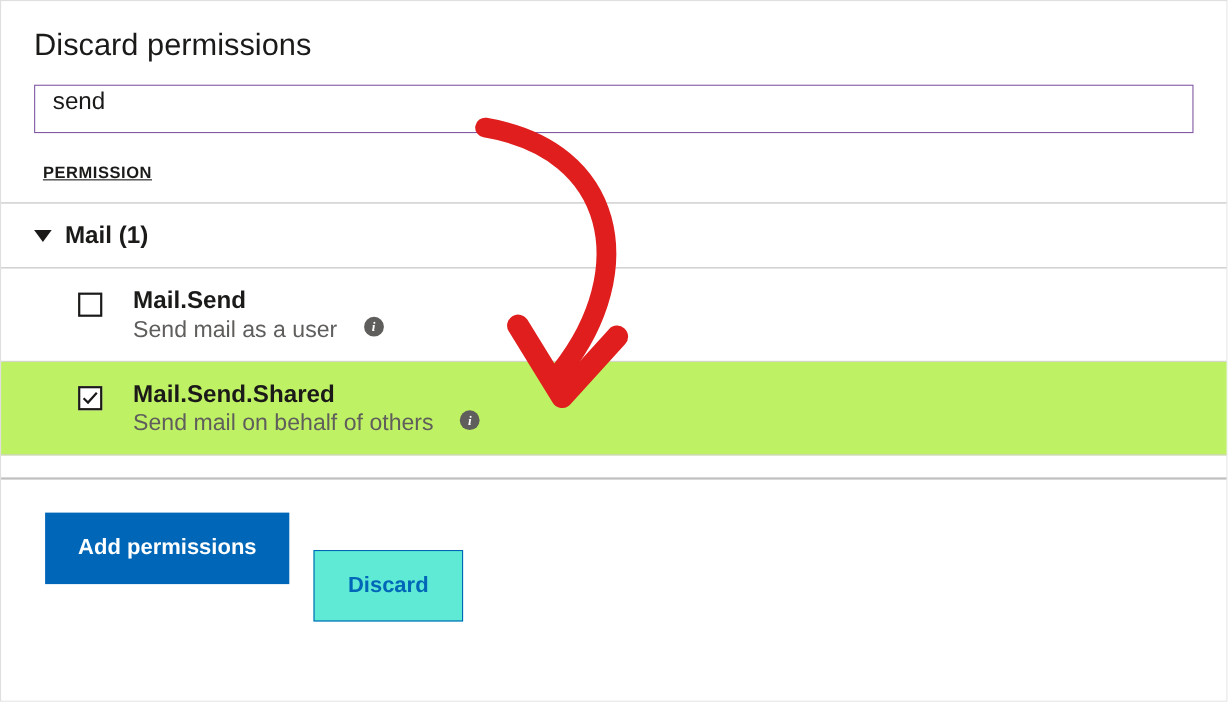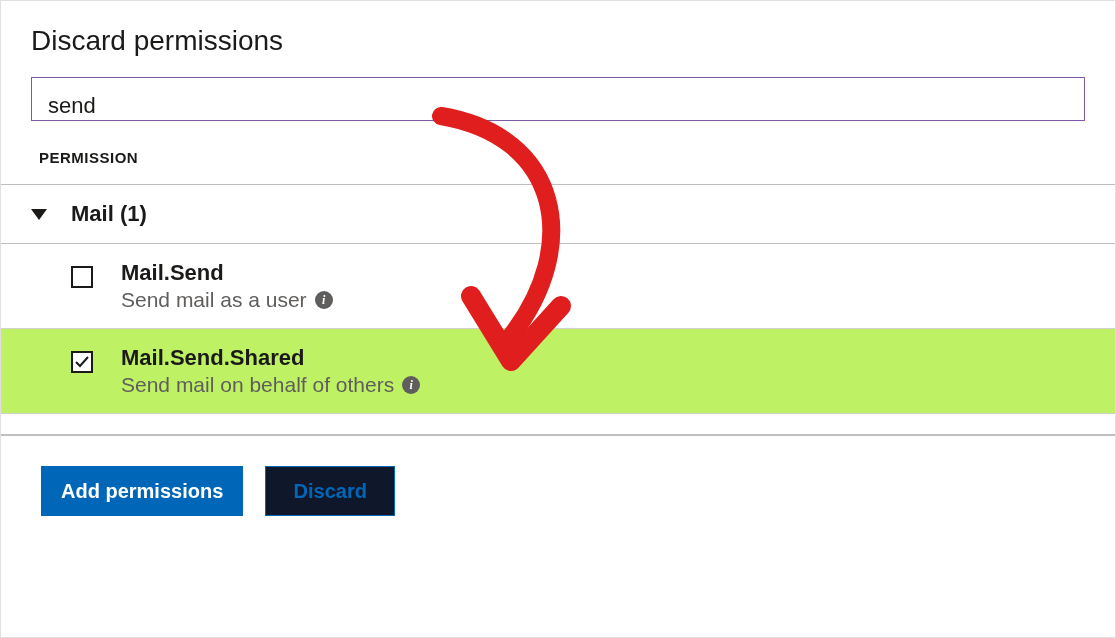--- a/index.html
+++ b/index.html
@@ -20,47 +20,47 @@
     font-size: 28px;
     font-weight: 400;
     padding: 24px 30px 20px 30px;
     color: #1b1a19;
   }
   .search-box {
     margin: 0 30px;
     border: 1px solid #8158a4;
     height: 44px;
     display: flex;
-    align-items: flex-end;
+    align-items: flex-start;
     padding: 0 14px;
   }
   .search-input {
     border: none;
     outline: none;
     width: 100%;
     font-size: 22px;
     font-family: inherit;
     color: #1b1a19;
     background: transparent;
   }
   .col-header {
     font-size: 15px;
     font-weight: 700;
     letter-spacing: 0.5px;
     color: #1b1a19;
     padding: 28px 38px 18px 38px;
     border-bottom: 1px solid #bfbfbf;
+    text-decoration: underline;
   }
   .group-row {
     display: flex;
     align-items: center;
     padding: 16px 30px;
     border-bottom: 1px solid #bfbfbf;
     cursor: pointer;
-    gap: 12px;
   }
   .caret {
     width: 0; height: 0;
     border-left: 8px solid transparent;
     border-right: 8px solid transparent;
     border-top: 11px solid #1b1a19;
     margin-right: 12px;
   }
   .group-label {
     font-size: 22px;
@@ -94,22 +94,22 @@
   .perm-name {
     font-size: 22px;
     font-weight: 700;
     color: #1b1a19;
   }
   .perm-desc {
     font-size: 21px;
     color: #605e5c;
     margin-top: 2px;
     display: flex;
-    align-items: center;
-    gap: 8px;
+    align-items: flex-start;
+    gap: 24px;
   }
   .info-icon {
     display: inline-flex;
     width: 18px; height: 18px;
     border-radius: 50%;
     background: #605e5c;
     color: #fff;
     font-style: italic;
     font-family: Georgia, serif;
     font-weight: 700;
@@ -123,34 +123,35 @@
   }
   .footer {
     display: flex;
     gap: 22px;
     padding: 30px 40px;
   }
   .btn {
     font-family: inherit;
     font-size: 20px;
     font-weight: 600;
-    height: 50px;
+    height: 65px;
     min-width: 130px;
-    padding: 0 20px;
+    padding: 0 30px;
     cursor: pointer;
     border: none;
   }
   .btn.primary {
     background: #0067b8;
     color: #fff;
   }
   .btn.secondary {
-    background: #0f172a;
+    background: #5eead4;
     color: #0067b8;
     border: 1px solid #0067b8;
+    margin-top: 34px;
   }
   .arrow-annot {
     position: absolute;
     left: 420px;
     top: 105px;
     pointer-events: none;
   }
 </style>
 </head>
 <body>

